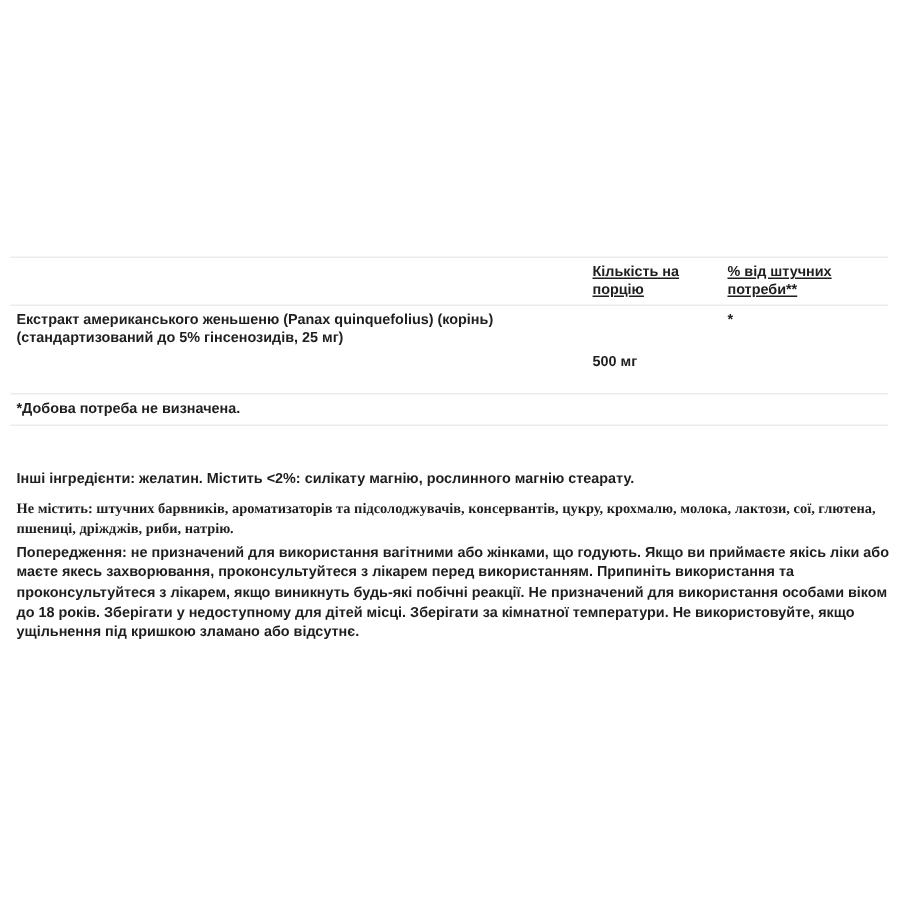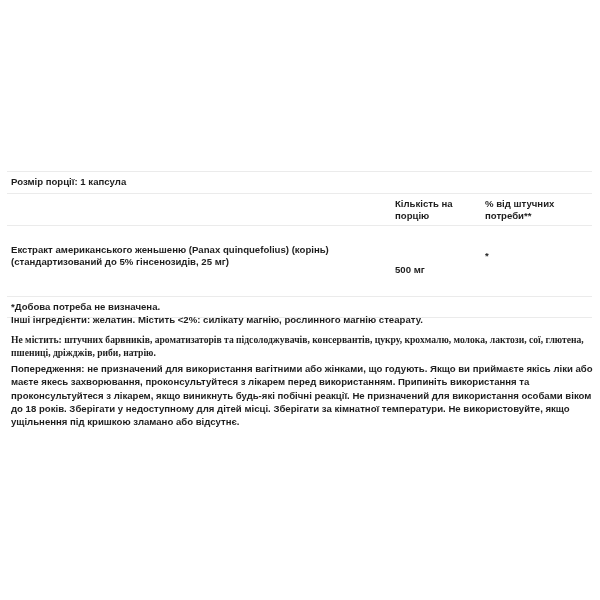--- a/index.html
+++ b/index.html
@@ -30,29 +30,30 @@
     }
     .row.serving {
       height: 13px;
       padding-top: 4px;
     }
     .row.head {
       display: flex;
       height: 27px;
       padding-top: 4px;
       padding-bottom: 0;
+      text-decoration: underline;
     }
     .row.head .col-name { width: 384px; }
     .row.head .col-amount { width: 90px; }
     .row.head .col-dv { width: 100px; }
     .row.nutrient {
       display: flex;
-      align-items: center;
+      align-items: flex-start;
       height: 27px;
-      padding-top: 16px;
+      padding-top: 4px;
       padding-bottom: 3px;
     }
     .row.nutrient .col-name { width: 384px; }
     .row.nutrient .col-amount { width: 90px; margin-top: 28px; }
     .row.nutrient .col-dv { width: 100px; }
     .row.footnote {
       height: 12px;
       padding-top: 4px;
       padding-bottom: 4px;
       border-bottom: 1px solid #ebebeb;
@@ -68,23 +69,20 @@
       color: #1e1e1e;
     }
     .other { top: 313px; }
     .free { top: 333px; font-family: Liberation Serif, serif; }
     .warning { top: 362px; }
   </style>
 </head>
 <body>
 
 <div class="panel">
-  <div class="row serving">
-    <span>Розмір порції: 1 капсула</span>
-  </div>
   <div class="row head">
     <div class="col-name"></div>
     <div class="col-amount">Кількість на порцію</div>
     <div class="col-dv">% від штучних потреби**</div>
   </div>
   <div class="row nutrient">
     <div class="col-name">Екстракт американського женьшеню (Panax quinquefolius) (корінь) (стандартизований до 5% гінсенозидів, 25 мг)</div>
     <div class="col-amount">500 мг</div>
     <div class="col-dv">*</div>
   </div>

